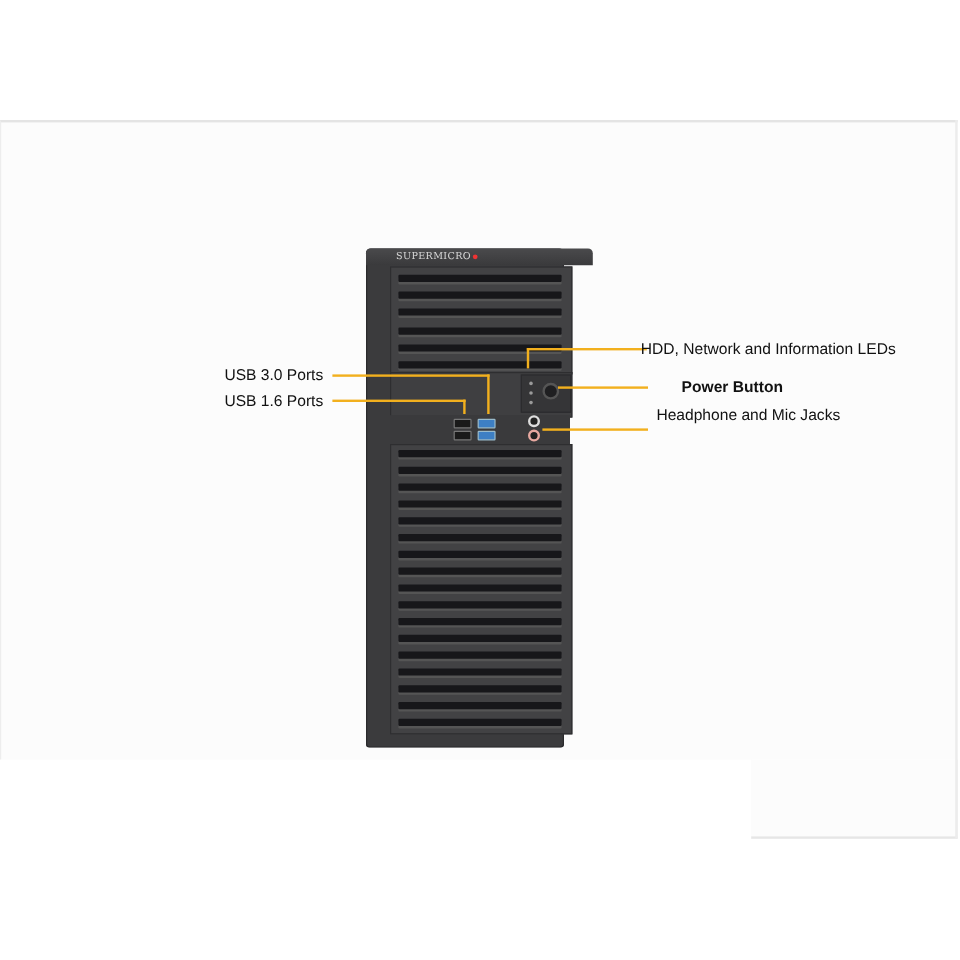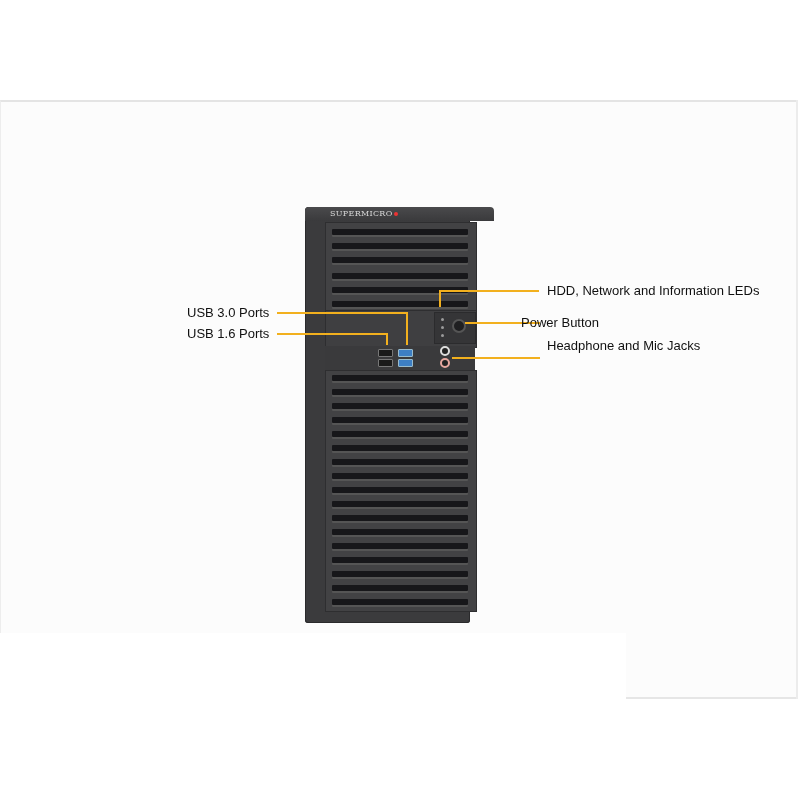--- a/index.html
+++ b/index.html
@@ -98,15 +98,15 @@
 
 <div class="callout-line" style="left:439px; top:290px; width:100px; height:2px;"></div>
 <div class="callout-line" style="left:439px; top:290px; width:2px; height:17px;"></div>
 
 <div class="callout-line" style="left:465px; top:322px; width:75px; height:2px;"></div>
 
 <div class="callout-line" style="left:452px; top:357px; width:88px; height:2px;"></div>
 
 <div class="label" style="left:187px; top:305px;">USB 3.0 Ports</div>
 <div class="label" style="left:187px; top:326px;">USB 1.6 Ports</div>
-<div class="label" style="left:547px; top:283px;">HDD, Network and Information  LEDs</div>
-<div class="label" style="left:521px; top:315px;">Power Button</div>
+<div class="label" style="left:534px; top:283px;">HDD, Network and Information  LEDs</div>
+<div class="label" style="left:568px; top:315px;font-weight:bold;">Power Button</div>
 <div class="label" style="left:547px; top:338px;">Headphone and Mic Jacks</div>
 
 </body></html>

